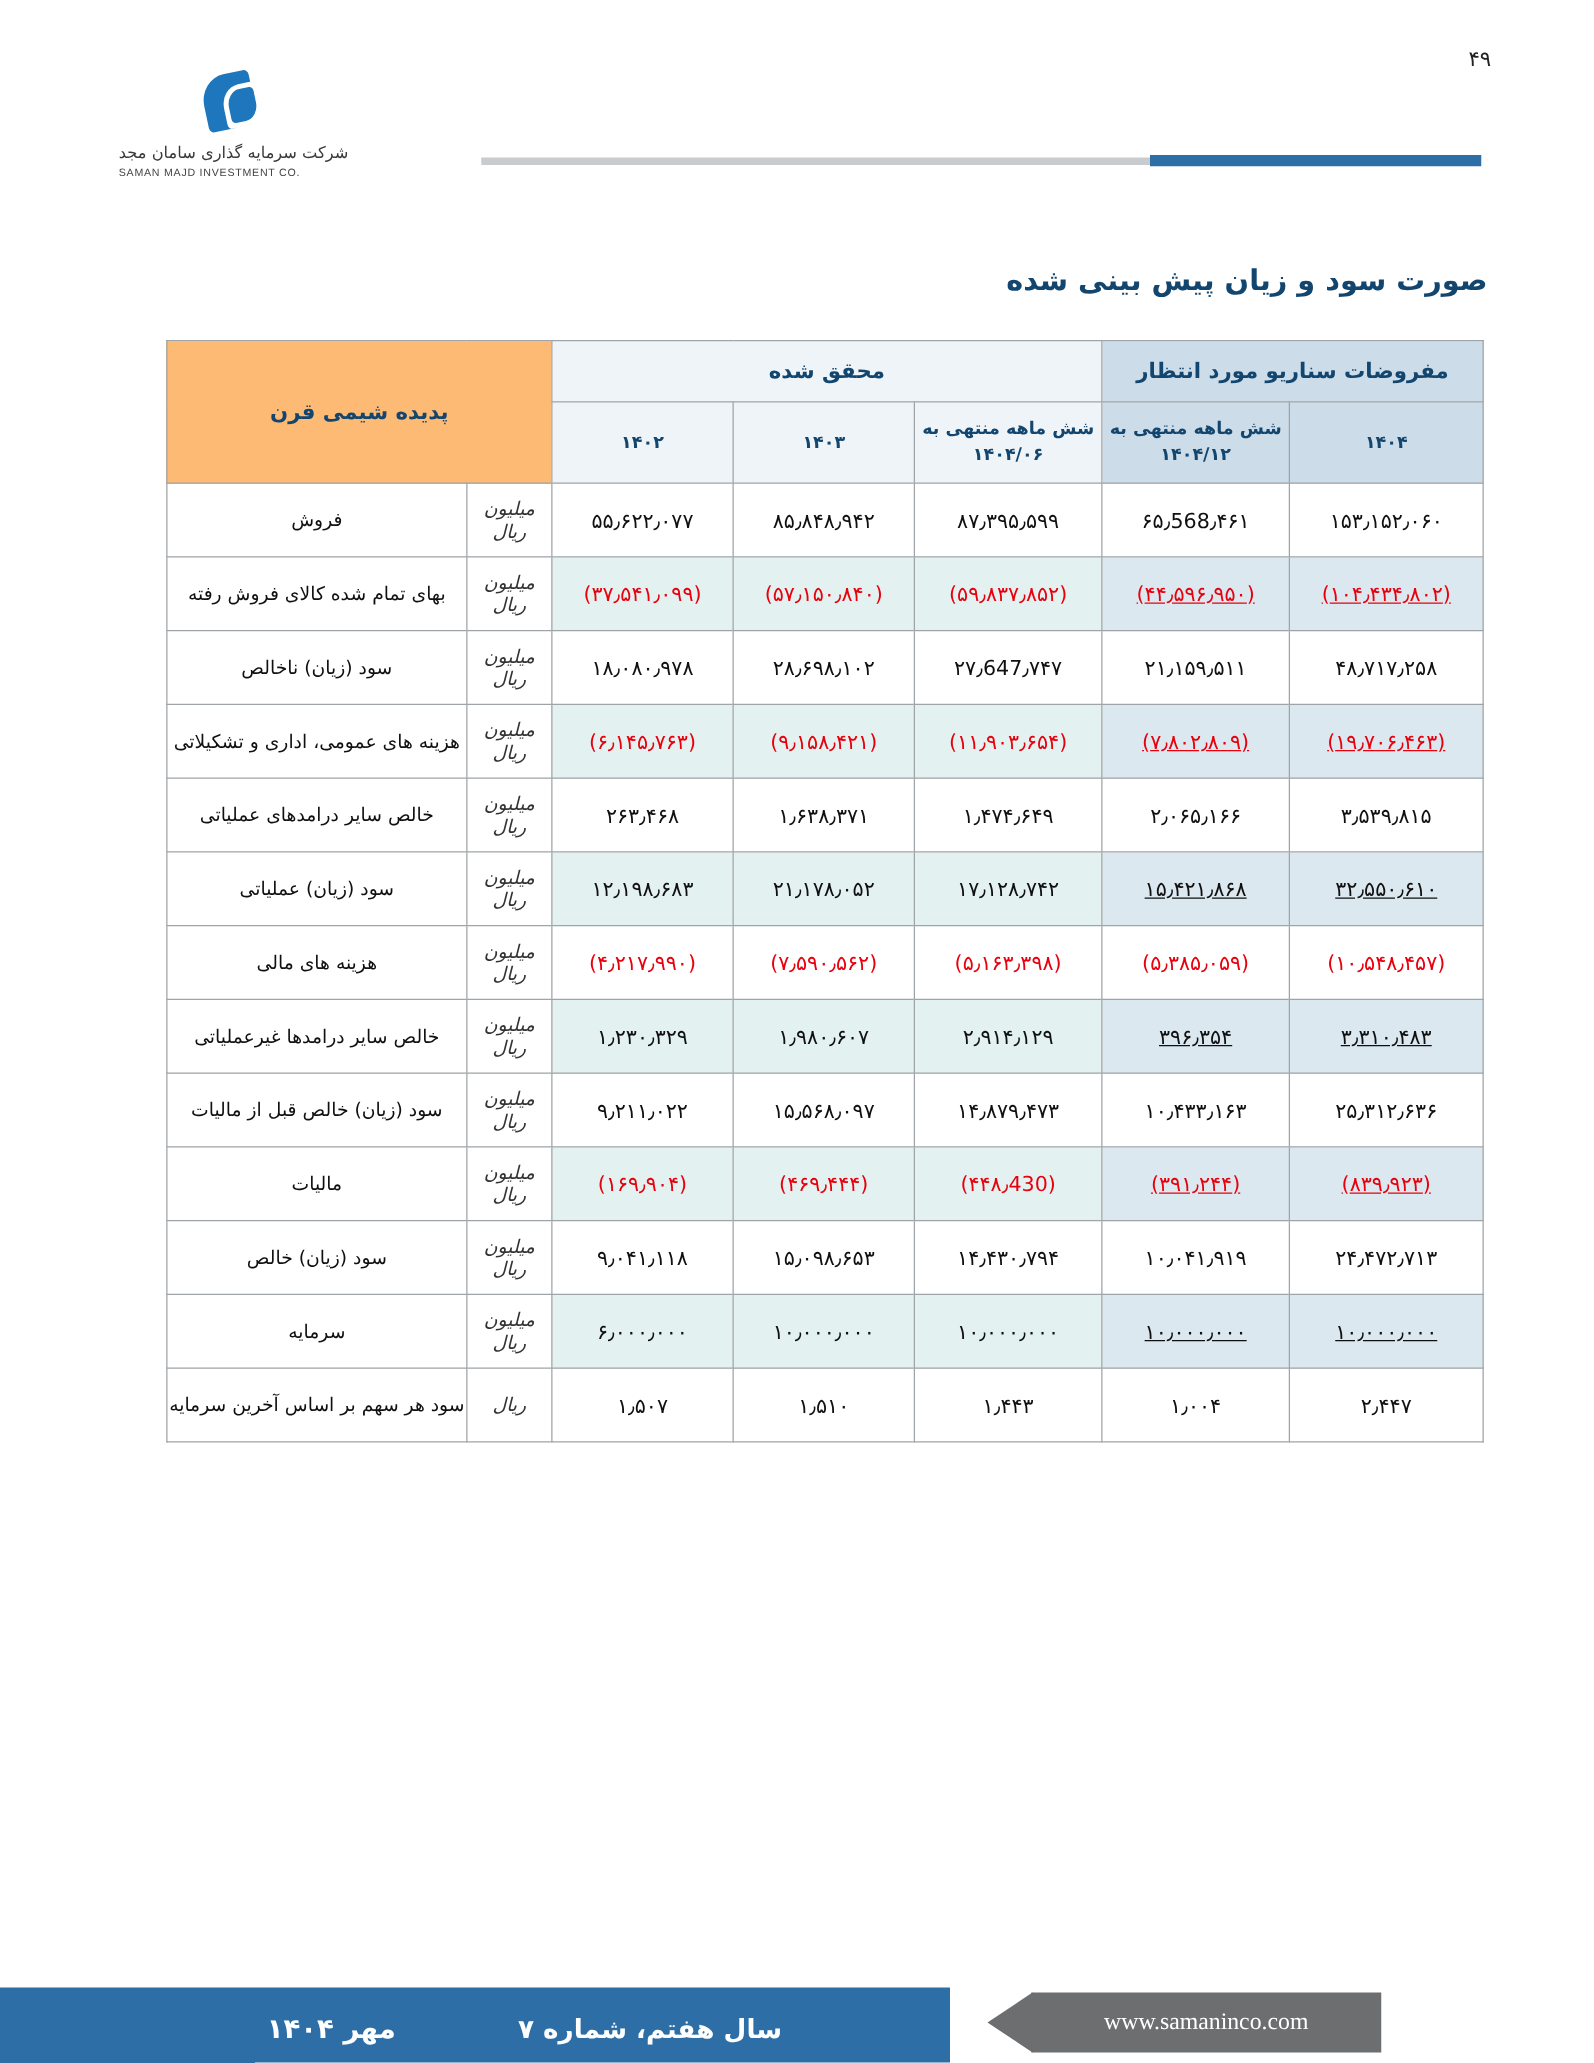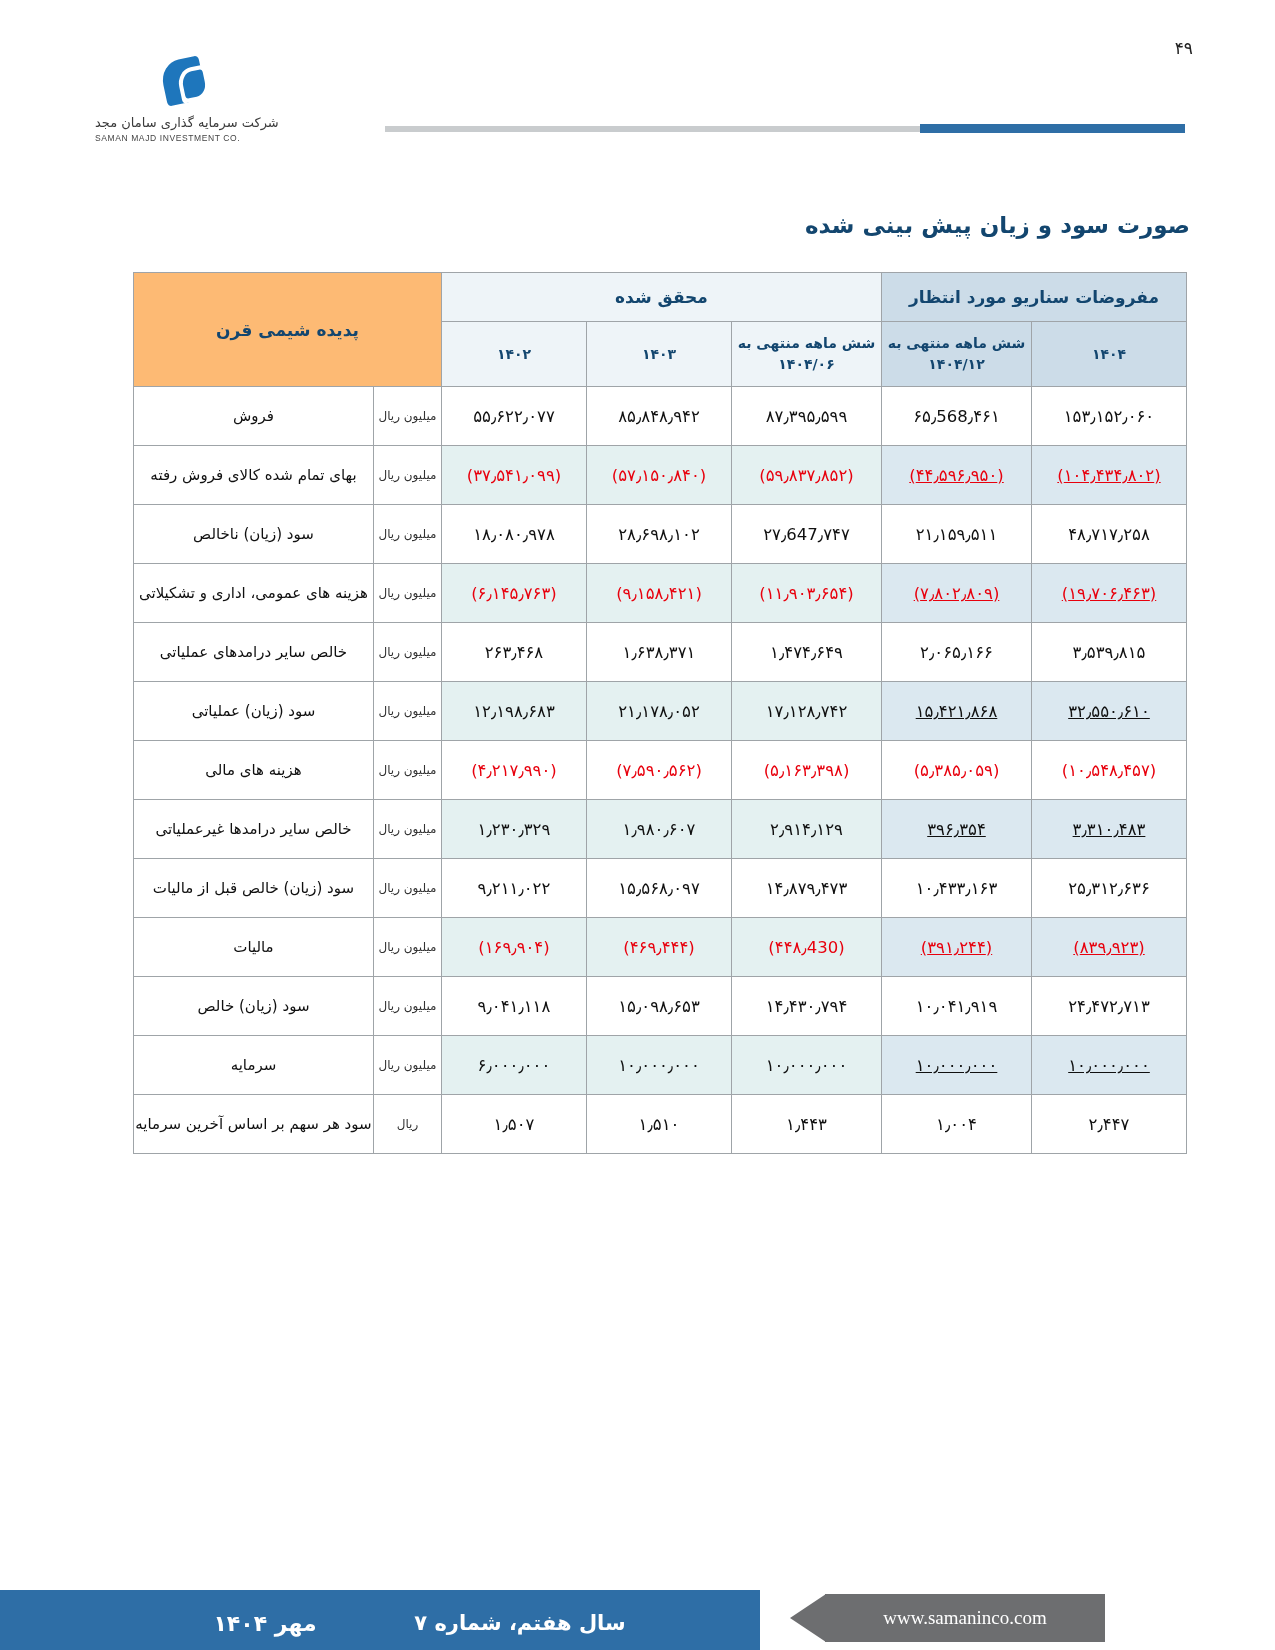--- a/index.html
+++ b/index.html
@@ -174,22 +174,23 @@
   tr.row td.num-act { background: #ffffff; }
 
   td.num {
     font-size: 16.5px;
     letter-spacing: 0.3px;
     color: #101010;
     direction: rtl;
   }
   td.num.neg { color: #e8000d; }
   td.unit {
-    font-size: 12px;
+    font-size: 15px;
     color: #333;
+    font-style: italic;
   }
   td.label {
     font-size: 15px;
     text-align: right;
     padding-right: 14px;
     color: #101010;
   }
 
   
   .footer {

